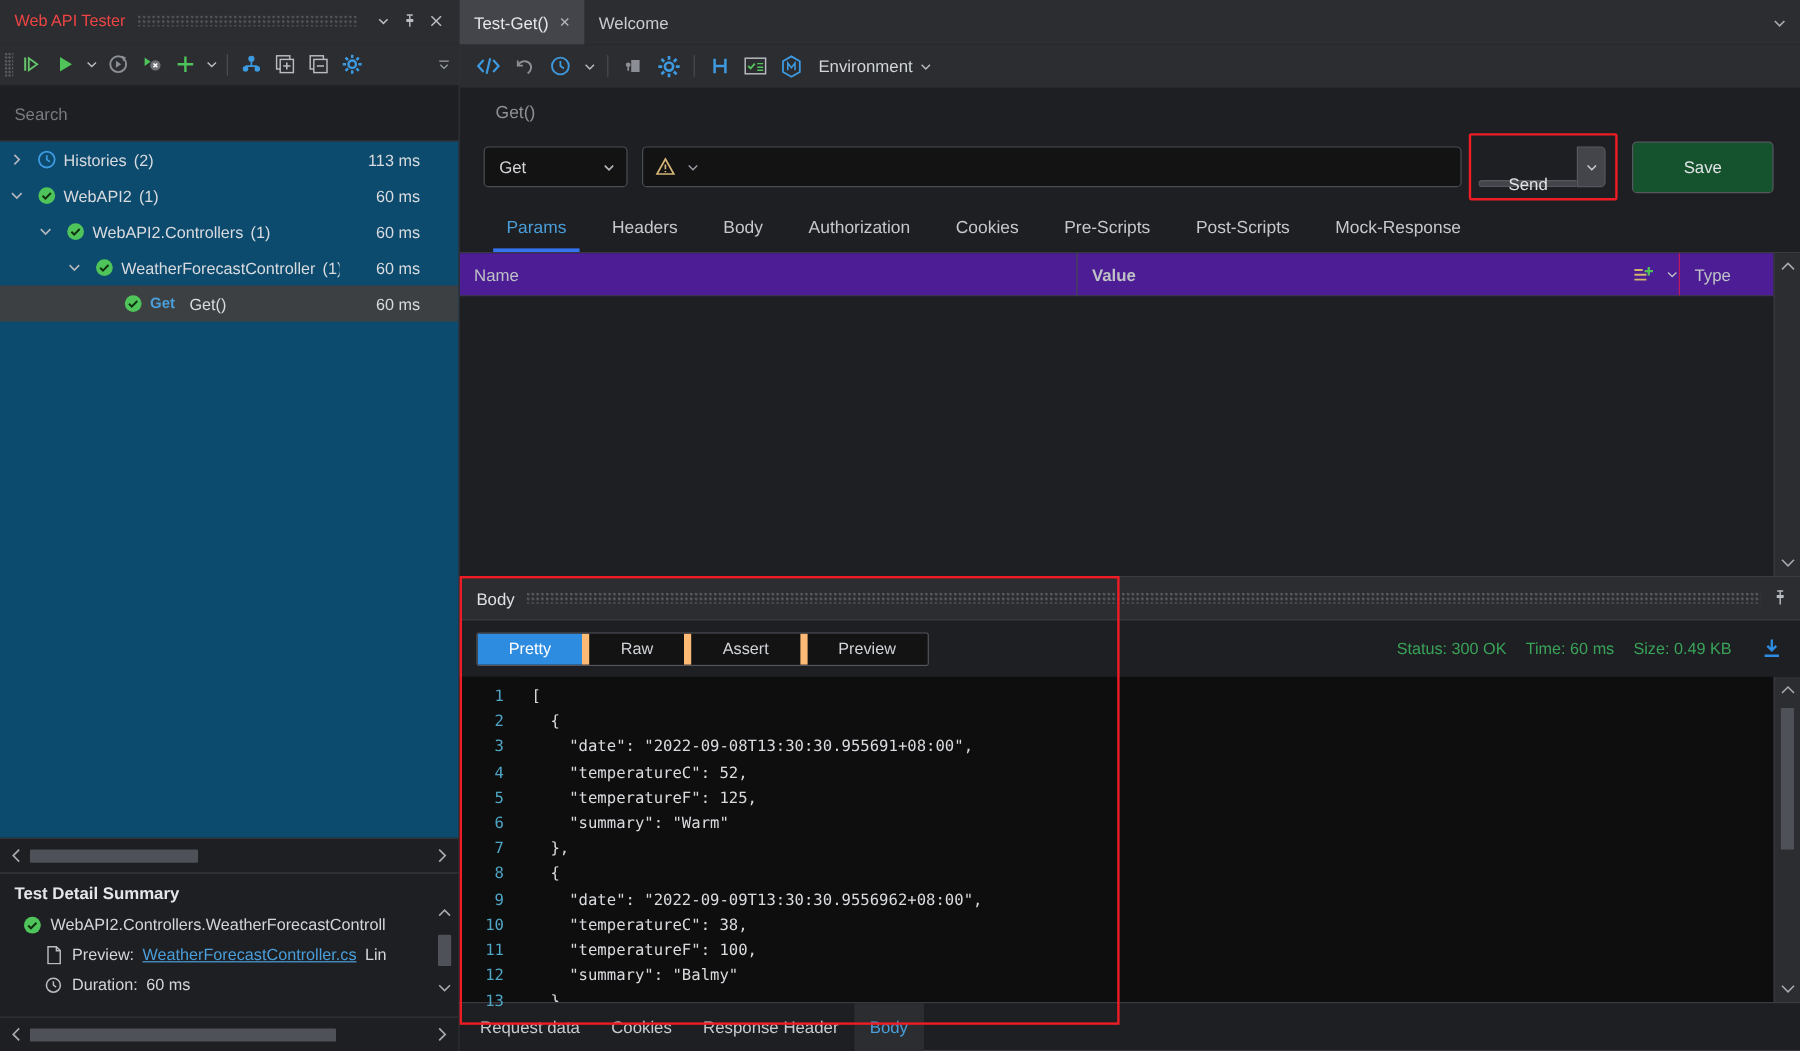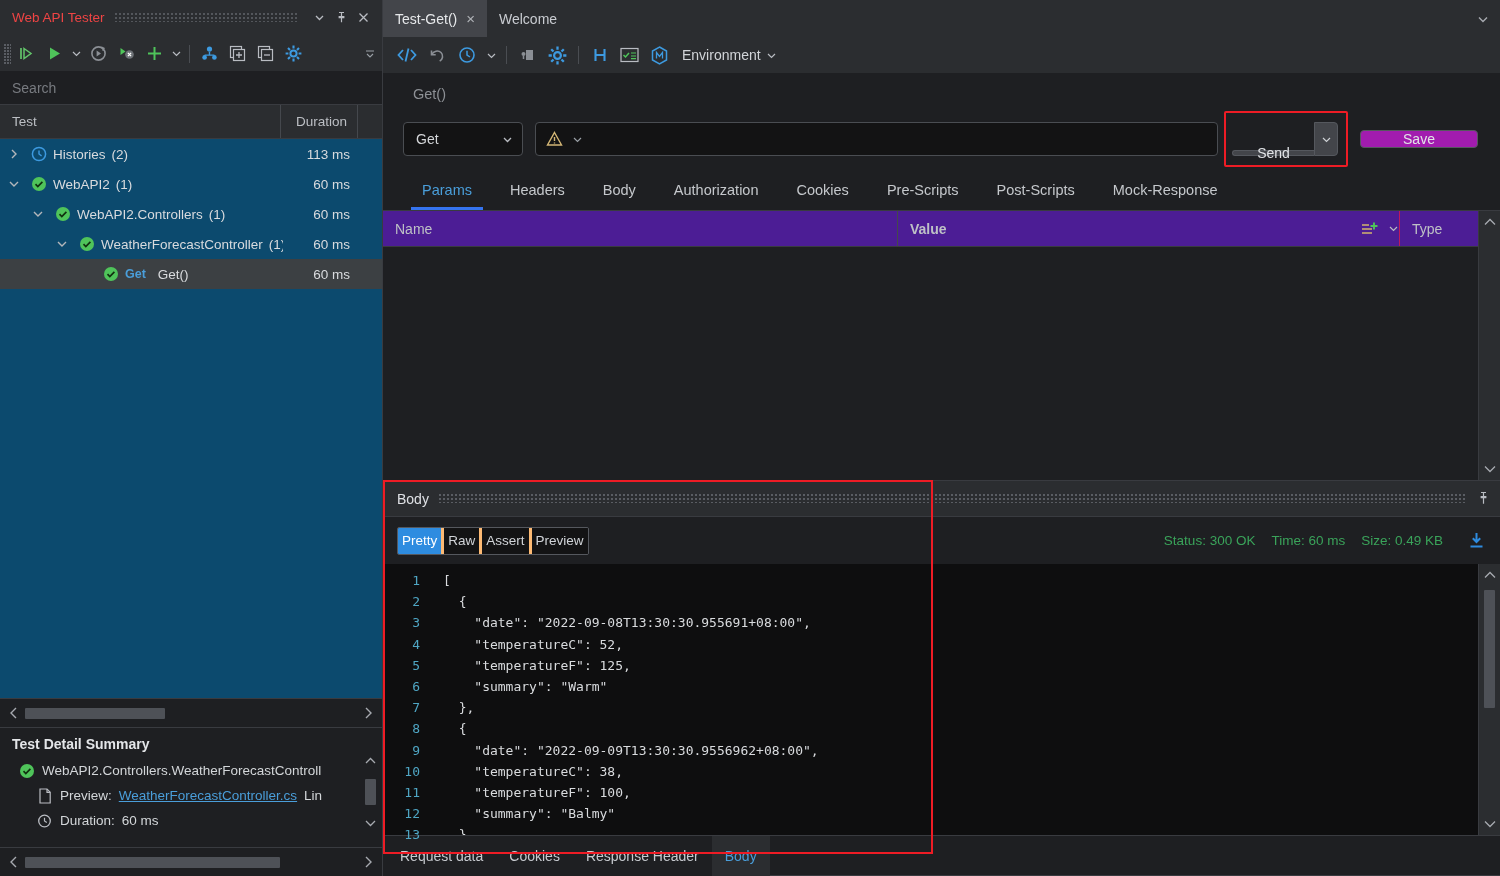--- a/index.html
+++ b/index.html
@@ -49,21 +49,21 @@
   }
   .tbtn {
     width: 26px; height: 26px; display: flex; align-items: center; justify-content: center;
     cursor: pointer; border-radius: 3px; flex: none;
   }
   .tbtn.small { width: 14px; }
   .tb-sep { width: 1px; height: 18px; background: #4a4d52; margin: 0 4px; flex: none; }
   .lp-toolbar .overflow { position: absolute; right: 6px; color: #9aa0a6; }
 
   .search-box {
-    height: 33px; background: #1e1f22; border-bottom: 1px solid #393b40;
+    height: 46px; background: #1e1f22; border-bottom: 1px solid #393b40;
     display: flex; padding: 0 12px;
   }
   .search-box input {
     width: 100%; background: transparent; border: none; outline: none;
     color: #cfd2d6; font-size: 14px; font-family: "Liberation Sans", sans-serif;
   }
   .search-box input::placeholder { color: #787b80; }
 
   .tree-header {
     height: 34px; display: flex; align-items: stretch;
@@ -154,21 +154,21 @@
   .btn-send {
     width: 82px; background: #43454a; border: 1px solid #55585e; border-right: none;
     border-radius: 4px 0 0 4px; color: #e2e4e7; font-size: 14px;
     display: flex; align-items: center; justify-content: center; cursor: pointer; margin-top: 28px;
   }
   .btn-send-caret {
     width: 24px; background: #43454a; border: 1px solid #55585e; border-radius: 0 4px 4px 0;
     display: flex; align-items: center; justify-content: center; color: #cfd2d6; cursor: pointer;
   }
   .btn-save {
-    margin-left: 22px; width: 118px; height: 18px; background: #a21caf; border: 1px solid #55585e;
+    margin-left: 22px; width: 118px; height: 43px; background: #14532d; border: 1px solid #55585e;
     border-radius: 4px; color: #e2e4e7; font-size: 14px;
     display: flex; align-items: center; justify-content: center; cursor: pointer; flex: none;
   }
 
   .req-tabs { height: 40px; display: flex; align-items: stretch; padding: 0 0 0 20px; margin-top: 6px; }
   .rtab {
     display: flex; align-items: center; padding: 0 19px; font-size: 14.5px; color: #c5c8cc;
     cursor: pointer; position: relative;
   }
   .rtab.active { color: #4a9eda; }
@@ -205,25 +205,25 @@
   }
   .resp-header .ttl { font-size: 14px; color: #dfe1e5; }
   .resp-header .dots {
     flex: 1; height: 9px;
     background-image: radial-gradient(circle at 1px 1px, #5a5d63 1px, transparent 1.2px);
     background-size: 4px 4px;
   }
   .resp-toolbar { height: 47px; display: flex; align-items: center; padding: 0 14px 0 14px; }
   .segmented { display: flex; height: 28px; border: 1px solid #55585e; border-radius: 2px; overflow: hidden; }
   .seg {
-    display: flex; align-items: center; padding: 0 4px; font-size: 13.5px;
+    display: flex; align-items: center; padding: 0 26px; font-size: 13.5px;
     color: #d1d4d8; cursor: pointer; background: #131314; text-align: center;
   }
   .seg.active { background: #2e8ce0; color: #fff; }
-  .seg + .seg { border-left: 3px solid #fdba74; }
+  .seg + .seg { border-left: 6px solid #fdba74; }
   .resp-status { margin-left: auto; display: flex; align-items: center; gap: 16px; font-size: 13.5px; color: #3aa35a; }
   .dl-icon { margin-left: 8px; cursor: pointer; }
 
   .code-area { flex: 1; display: flex; background: #0e0e0f; min-height: 0; position: relative; }
   .gutter {
     width: 46px; background: #0e0e0f; text-align: right; padding: 6px 9px 0 0;
     font-family: "DejaVu Sans Mono", monospace; font-size: 13px; color: #4fa6c4; line-height: 21.2px;
     flex: none; user-select: none;
   }
   .code {
@@ -353,25 +353,20 @@
         <svg width="12" height="12" viewBox="0 0 12 12">
             <path d="M2 3h8M3 6l3 3 3-3" stroke="#9aa0a6" stroke-width="1.1" fill="none"></path>
           </svg>
       </div>
     </div>
 
     <div class="search-box">
       <input type="text" placeholder="Search" style="">
     </div>
 
-    <div class="tree-header">
-      <div class="th-cell th-test">Test</div>
-      <div class="th-cell th-duration">Duration</div>
-      <div class="th-cell th-rest"></div>
-    </div>
 
     <div class="tree" id="tree">
         <div class="tree-row">
           <div class="tree-label" style="padding-left:4px">
             <span class="chev">
               <svg width="12" height="12" viewBox="0 0 12 12">
                 <path d="M4 2l4 4-4 4" stroke="#b4b7bb" stroke-width="1.4" fill="none"></path>
               </svg>
             </span>
             <span class="ico">

